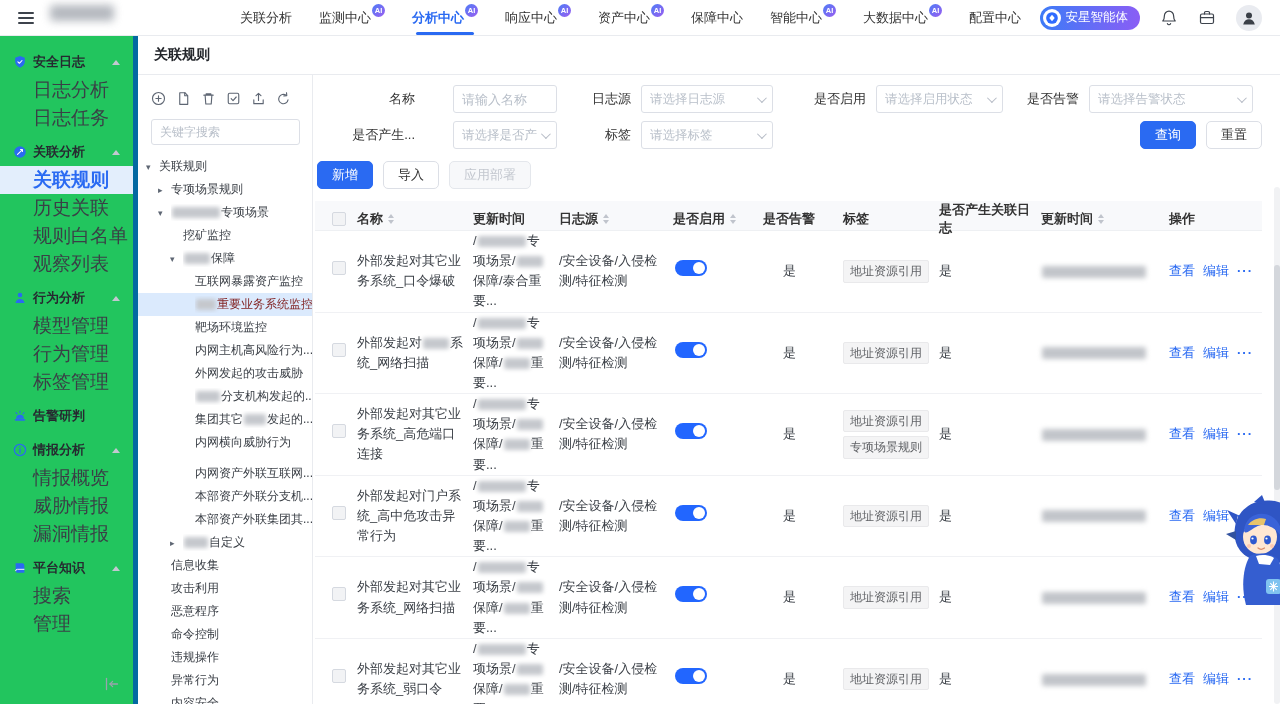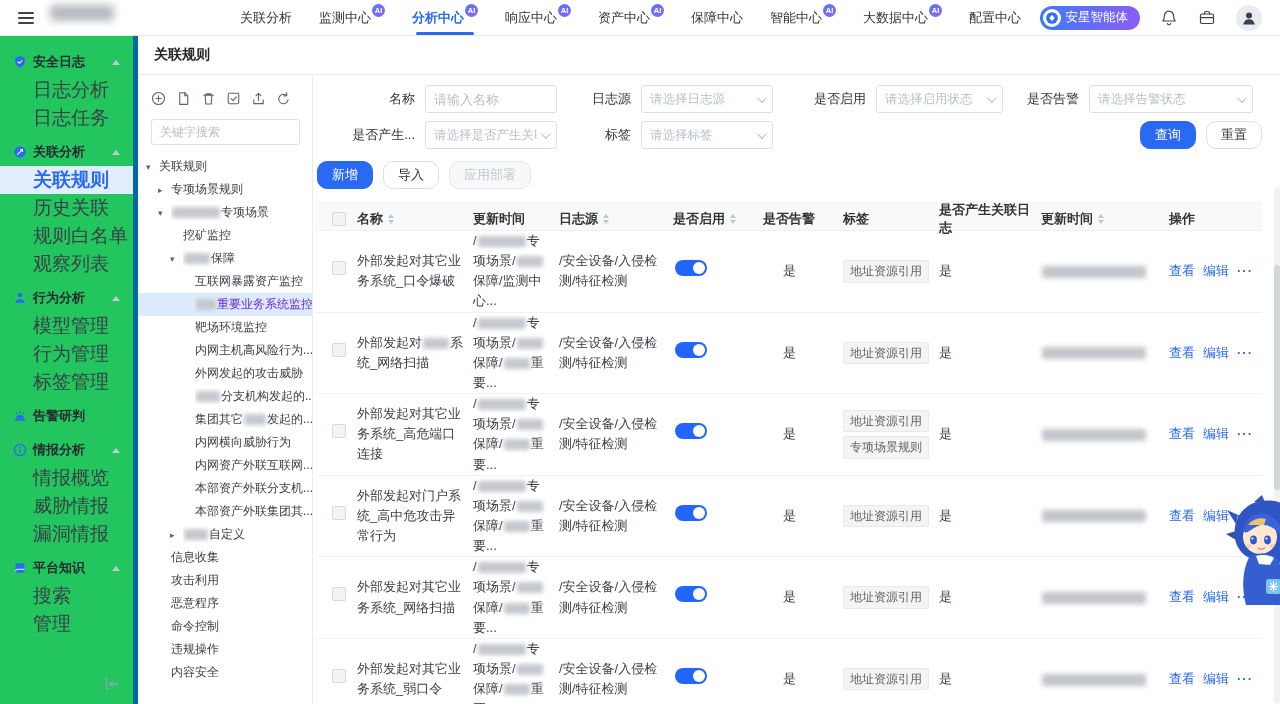--- a/index.html
+++ b/index.html
@@ -46,42 +46,42 @@
 
   
   .tree-panel { width:175px; border-right:1px solid #e9ebef; flex:none; padding-top:14px; overflow:hidden; }
   .tree-toolbar { display:flex; align-items:center; gap:9px; padding:0 13px; height:20px; }
   .ticon { width:16px; height:16px; cursor:pointer; }
   .ticon svg { width:15px; height:15px; stroke:#5e6673; stroke-width:1.2; fill:none; stroke-linecap:round; stroke-linejoin:round; }
   .tree-search { display:block; width:149px; height:26px; margin:10px 13px 0; border:1px solid #dcdfe6; border-radius:3px; padding:0 8px; font-size:12px; color:#333; outline:none; font-family:inherit; }
   .tree-search::placeholder { color:#b8bfc9; }
   .tree { margin-top:10px; }
   .tree-node { height:23px; display:flex; align-items:center; font-size:12px; color:#3a3f46; cursor:pointer; white-space:nowrap; overflow:hidden; }
-  .tree-node.selected { background:#dbeafd; color:#6d28d9; }
+  .tree-node.selected { background:#dbeafd; color:#7f1d1d; }
   .tree-arrow { width:13px; flex:none; font-size:9px; color:#5e6673; text-align:left; }
   .tree-label { overflow:hidden; }
 
   
   .main-panel { flex:1; min-width:0; position:relative; padding:10px 18px 0 2px; }
   .filter-area { padding-left:10px; }
   .f-row { display:flex; align-items:center; margin-bottom:8px; }
   .f-group { display:flex; align-items:center; }
   .f-group label { text-align:right; padding-right:10px; color:#333; font-weight:500; white-space:nowrap; overflow:hidden; }
-  .g1 label { width:100px; } .g1 .field { width:132px; }
+  .g1 label { width:100px; } .g1 .field { width:104px;margin-left:28px; }
   .g2 label { width:84px; }  .g2 .field { width:132px; }
   .g3 label { width:103px; } .g3 .field { width:127px; }
   .g4 label { width:86px; }  .g4 .field { width:164px; }
   .field { height:28px; border:1px solid #dcdfe6; border-radius:3px; display:flex; align-items:center; padding:0 8px; background:#fff; }
   input.field { font-family:inherit; font-size:13px; outline:none; color:#333; }
   input.field::placeholder { color:#b8bfc9; }
   .select { justify-content:space-between; cursor:pointer; gap:4px; }
   .select .ph { color:#b8bfc9; font-size:12.5px; white-space:nowrap; overflow:hidden; }
   .caret { width:7px; height:7px; border-right:1.4px solid #b6bcc6; border-bottom:1.4px solid #b6bcc6; transform:rotate(45deg) translateY(-2px); flex:none; }
   .f-buttons { margin-left:auto; display:flex; gap:10px; }
-  .btn { height:28px; padding:0 14px; border-radius:10px; font-size:13px; cursor:pointer; border:1px solid #dcdfe6; background:#fff; color:#333; font-family:inherit;text-align:right; }
+  .btn { height:28px; padding:0 14px; border-radius:5px; font-size:13px; cursor:pointer; border:1px solid #dcdfe6; background:#fff; color:#333; font-family:inherit;text-align:right; }
   .btn.primary { background:#2a6af2; border-color:#2a6af2; color:#fff; }
   .btn.disabled { background:#f7f8fa; border-color:#e4e7ec; color:#c3c7cf; cursor:not-allowed; }
   .action-row { display:flex; gap:10px; margin:12px 0 12px 2px; }
 
   
   .grid { display:grid; grid-template-columns:34px 116px 86px 114px 90px 80px 96px 102px 128px 1fr; align-items:center; padding-left:8px; }
   .t-head { height:30px; background:#f8f9fb; border-bottom:1px solid #eef0f3; }
   .th { display:flex; align-items:center; font-weight:bold; color:#333; font-size:13px; }
   .sort { display:inline-flex; flex-direction:column; gap:2px; margin-left:5px; cursor:pointer; }
   .sort i { display:block; width:0; height:0; border-left:3.5px solid transparent; border-right:3.5px solid transparent; }
@@ -342,21 +342,21 @@
               <span class="tree-label"><span class="blur" style="width: 24px;"></span><span>分支机构发起的...</span></span>
             </div>
             <div class="tree-node" style="padding-left: 44px;">
               <span class="tree-arrow"></span>
               <span class="tree-label"><span>集团其它</span><span class="blur" style="width: 22px;"></span><span>发起的...</span></span>
             </div>
             <div class="tree-node" style="padding-left: 44px;">
               <span class="tree-arrow"></span>
               <span class="tree-label"><span>内网横向威胁行为</span></span>
             </div>
-            <div class="tree-node" style="padding-left: 44px;">
+            <div class="tree-node" style="padding-left: 44px; margin-top: 8px;">
               <span class="tree-arrow"></span>
               <span class="tree-label"><span>内网资产外联互联网...</span></span>
             </div>
             <div class="tree-node" style="padding-left: 44px;">
               <span class="tree-arrow"></span>
               <span class="tree-label"><span>本部资产外联分支机...</span></span>
             </div>
             <div class="tree-node" style="padding-left: 44px;">
               <span class="tree-arrow"></span>
               <span class="tree-label"><span>本部资产外联集团其...</span></span>
@@ -377,20 +377,24 @@
               <span class="tree-arrow"></span>
               <span class="tree-label"><span>恶意程序</span></span>
             </div>
             <div class="tree-node" style="padding-left: 20px;">
               <span class="tree-arrow"></span>
               <span class="tree-label"><span>命令控制</span></span>
             </div>
             <div class="tree-node" style="padding-left: 20px;">
               <span class="tree-arrow"></span>
               <span class="tree-label"><span>违规操作</span></span>
+            </div>
+            <div class="tree-node" style="padding-left: 20px;">
+              <span class="tree-arrow"></span>
+              <span class="tree-label"><span>异常行为</span></span>
             </div>
             <div class="tree-node" style="padding-left: 20px;">
               <span class="tree-arrow"></span>
               <span class="tree-label"><span>内容安全</span></span>
             </div>
           </div>
       </div>
 
       <div class="main-panel">
         <div class="filter-area">
@@ -495,21 +499,21 @@
                 </span>
               </div>
               <div class="th c9">
                 <span>操作</span>
               </div>
             </div>
           <div>
               <div class="trow grid">
                 <div class="td c0"><span class="checkbox"></span></div>
                 <div class="td c1"><span>外部发起对其它业务系统_口令爆破</span></div>
-                <div class="td c2"><span>/</span><span class="blur" style="width: 48px;"></span><span>专项场景/</span><span class="blur" style="width: 26px;"></span><span>保障/监测中心...</span></div>
+                <div class="td c2"><span>/</span><span class="blur" style="width: 48px;"></span><span>专项场景/</span><span class="blur" style="width: 26px;"></span><span>保障/泰合重要...</span></div>
                 <div class="td c3">/安全设备/入侵检测/特征检测</div>
                 <div class="td c4"><span class="switch on"></span></div>
                 <div class="td c5">是</div>
                 <div class="td c6 tags">
                   <span class="tag">地址资源引用</span>
                 </div>
                 <div class="td c7">是</div>
                 <div class="td c8"><span class="blur time"></span></div>
                 <div class="td c9 ops">
                   <a class="op-link">查看</a>

